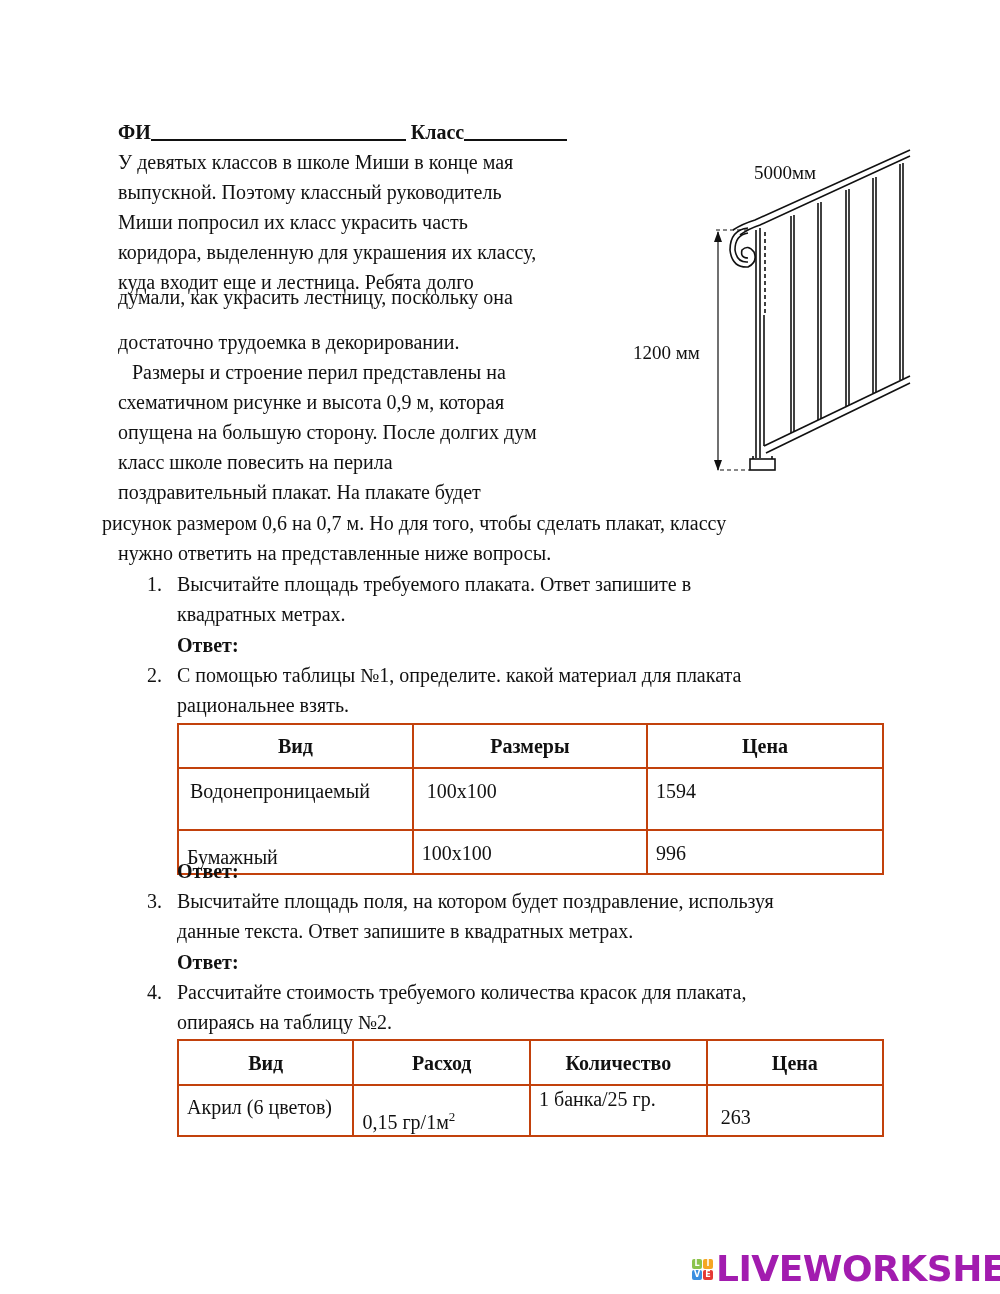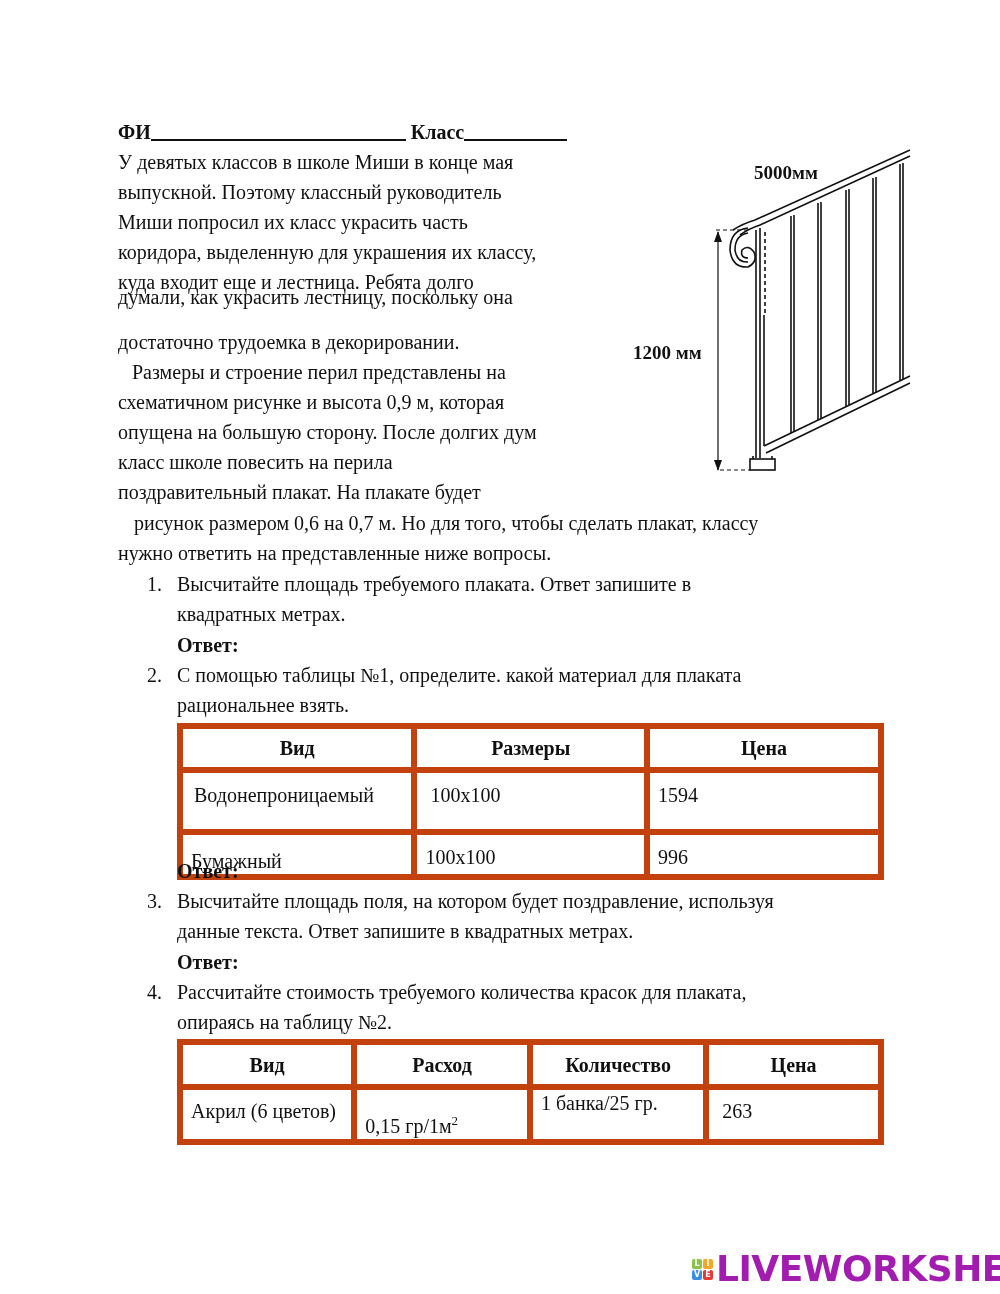--- a/index.html
+++ b/index.html
@@ -1,25 +1,25 @@
 <!DOCTYPE html>
 <html><head>
 <meta charset="utf-8">
 <style>
   html, body { margin: 0; padding: 0; background: #ffffff; }
   body { width: 1000px; height: 1294px; position: relative; overflow: hidden;
          font-family: "Liberation Serif", "DejaVu Serif", serif; color: #111; }
-  .abs { position: absolute; font-weight: bold; }
+  .abs { position: absolute; }
   .line { position: absolute; font-size: 20px; line-height: 30px; white-space: nowrap; }
   .bold { font-weight: bold; }
   .header-row { position: absolute; left: 118px; top: 117px; font-size: 20px; line-height: 30px; font-weight: bold; white-space: nowrap; }
   .blank { display: inline-block; border-bottom: 2px solid #111; height: 20px; vertical-align: -2px; }
   .num { position: absolute; font-size: 20px; line-height: 30px; }
   table.t { position: absolute; border-collapse: collapse; font-size: 20px; }
-  table.t td, table.t th { border: 6px solid #c2410c; padding: 0 8px; vertical-align: top; text-align: left; font-weight: normal; line-height: 26px; }
+  table.t td, table.t th { border: 2px solid #c2410c; padding: 0 8px; vertical-align: top; text-align: left; font-weight: normal; line-height: 26px; }
   table.t th { font-weight: bold; text-align: center; vertical-align: middle; }
   sup { font-size: 13px; line-height: 0; }
   .logo { position: absolute; left: 692px; top: 1255px; display: flex; align-items: center; }
   .logo-grid { display: grid; grid-template-columns: 10px 10px; grid-template-rows: 10px 10px; gap: 1px; margin-right: 3px; }
   .logo-grid span { display: flex; align-items: center; justify-content: center; font-family: "DejaVu Sans", sans-serif; font-weight: bold; font-size: 8px; color: #fff; border-radius: 2px; }
   .logo-text { font-family: "DejaVu Sans", sans-serif; font-weight: bold; font-size: 36px; letter-spacing: -0.5px; color: #a21caf; line-height: 28px; }
 </style>
 </head>
 <body>
 
@@ -34,21 +34,21 @@
   <div class="line" style="left:118px;top:207px">Миши попросил их класс украсить часть</div>
   <div class="line" style="left:118px;top:237px">коридора, выделенную для украшения их классу,</div>
   <div class="line" style="left:118px;top:267px">куда входит еще и лестница. Ребята долго</div>
   <div class="line" style="left:118px;top:282px">думали, как украсить лестницу, поскольку она</div>
   <div class="line" style="left:118px;top:327px">достаточно трудоемка в декорировании.</div>
   <div class="line" style="left:132px;top:357px">Размеры и строение перил представлены на</div>
   <div class="line" style="left:118px;top:387px">схематичном рисунке и высота 0,9 м, которая</div>
   <div class="line" style="left:118px;top:417px">опущена на большую сторону. После долгих дум</div>
   <div class="line" style="left:118px;top:447px">класс школе повесить на перила</div>
   <div class="line" style="left:118px;top:477px">поздравительный плакат. На плакате будет</div>
-  <div class="line" style="left:134px;top:508px">рисунок размером 0,6 на 0,7 м. Но для того, чтобы сделать плакат, классу</div>
+  <div class="line" style="left:102px;top:508px">рисунок размером 0,6 на 0,7 м. Но для того, чтобы сделать плакат, классу</div>
   <div class="line" style="left:118px;top:538px">нужно ответить на представленные ниже вопросы.</div>
 </div>
 
 <div class="abs" style="left:620px;top:140px;width:300px;height:340px">
   <svg width="300" height="340" viewBox="0 0 300 340">
     <g fill="none" stroke="#111" stroke-width="1.6">
 
       <path d="M 113 90 Q 122 84 135 80 L 290 10"></path>
       <path d="M 120 95 Q 128 89 140 85 L 290 16"></path>
 
@@ -153,21 +153,21 @@
       <tr style="height:45px">
     <th>Вид</th>
     <th>Расход</th>
     <th>Количество</th>
     <th>Цена</th>
   </tr>
   <tr style="height:50px">
     <td style="padding-top:8px;white-space:normal">Акрил (6 цветов)</td>
     <td style="padding-top:23px;white-space:nowrap"><span>0,15 гр/1м</span><sup>2</sup></td>
     <td style="white-space:nowrap">1 банка/25 гр.</td>
-    <td style="padding-top:8px;white-space:pre"> 263</td>
+    <td style="padding-top:18px;white-space:pre"> 263</td>
   </tr>
 </tbody>
   </table>
 
 <div class="logo">
   <div class="logo-grid">
     <span style="background:#8bc34a">L</span>
     <span style="background:#f5a623">I</span>
     <span style="background:#3b8fe0">V</span>
     <span style="background:#e53935">E</span>

